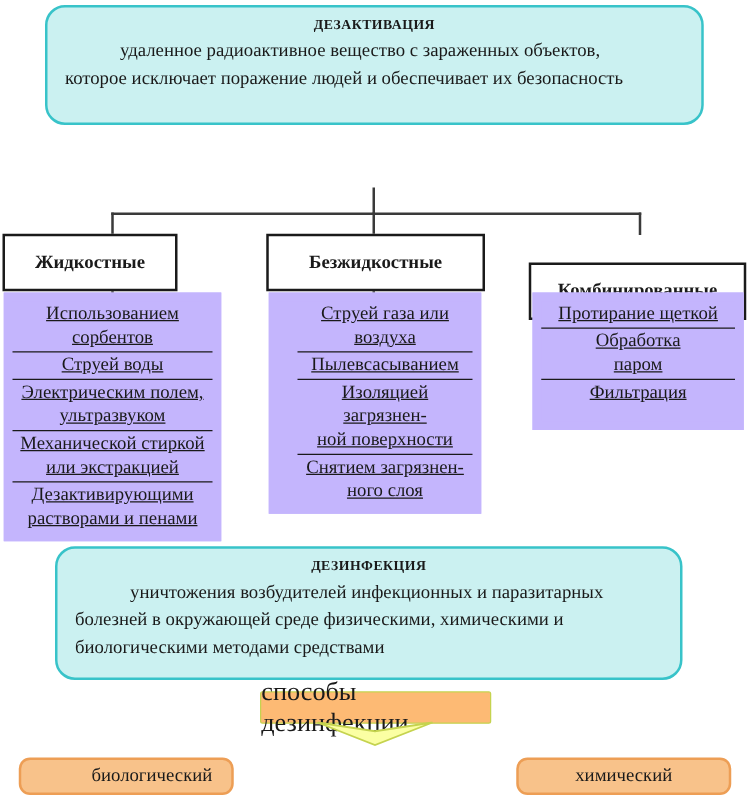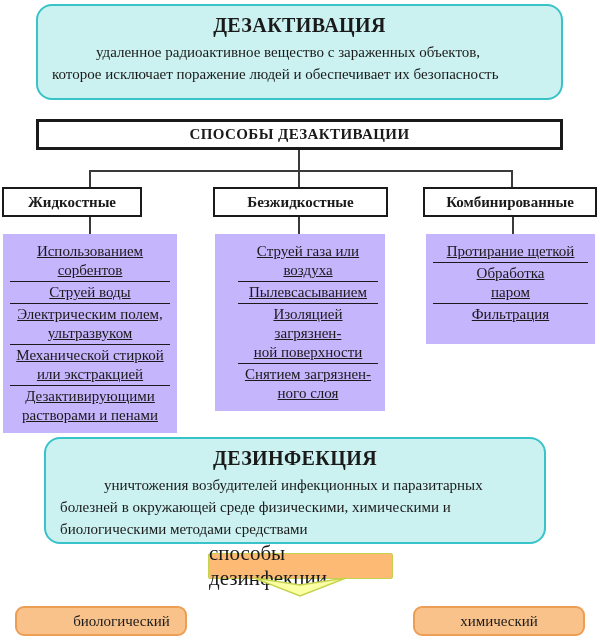--- a/index.html
+++ b/index.html
@@ -16,21 +16,21 @@
   .cyan-box {
     position: absolute;
     background: #cbf1f1;
     border: 2px solid #38c3c9;
     border-radius: 16px;
     padding: 8px 14px 6px 14px;
   }
   .cyan-box .box-title {
     text-align: center;
     font-weight: bold;
-    font-size: 20px;
+    font-size: 11px;
     letter-spacing: 0.4px;
   }
   .box-desc {
     margin-top: 4px;
     font-size: 15px;
     line-height: 22px;
     text-align: justify;
     white-space: pre-line;
     text-indent: 44px;
   }
@@ -47,29 +47,29 @@
     display: flex; align-items: center; justify-content: center;
     font-weight: bold; font-size: 15px; letter-spacing: 0.4px;
   }
 
   
   .line { position: absolute; background: #3a3a3a; }
 
   
   .col-header {
     position: absolute;
-    top: 187px; height: 30px;
+    top: 187px; height: 46px;
     background: #ffffff;
     border: 2px solid #1a1a1a;
     display: flex; align-items: center; justify-content: center;
     font-weight: bold; font-size: 15px;
   }
   #col-header-0 { left: 2px;   width: 140px; }
   #col-header-1 { left: 213px; width: 175px; }
-  #col-header-2 { left: 423px; width: 174px; }
+  #col-header-2 { left: 423px; width: 174px; margin-top: 23px; }
 
   
   .method-list {
     position: absolute;
     top: 234px;
     border: 7px solid #c4b5fd;
     background: #c4b5fd;
     text-decoration: underline;
   }
   #method-list-0 { left: 3px;   width: 174px; }
@@ -117,23 +117,20 @@
 <body>
 
 <div class="stage">
 
   <div class="cyan-box" id="deactivation-box">
     <div class="box-title">ДЕЗАКТИВАЦИЯ</div>
     <div class="box-desc">удаленное радиоактивное вещество с зараженных объектов,
 которое исключает поражение людей и обеспечивает их безопасность</div>
   </div>
 
-  <div class="methods-box">
-    <span>СПОСОБЫ ДЕЗАКТИВАЦИИ</span>
-  </div>
 
   <div class="line" style="left:298px; top:150px; width:2px;  height:21px;"></div>
   <div class="line" style="left:89px;  top:170px; width:424px; height:2px;"></div>
   <div class="line" style="left:89px;  top:170px; width:2px;  height:18px;"></div>
   <div class="line" style="left:298px; top:170px; width:2px;  height:18px;"></div>
   <div class="line" style="left:511px; top:170px; width:2px;  height:18px;"></div>
   <div class="line" style="left:89px;  top:216px; width:2px;  height:19px;"></div>
   <div class="line" style="left:298px; top:216px; width:2px;  height:19px;"></div>
   <div class="line" style="left:512px; top:216px; width:2px;  height:19px;"></div>
 

